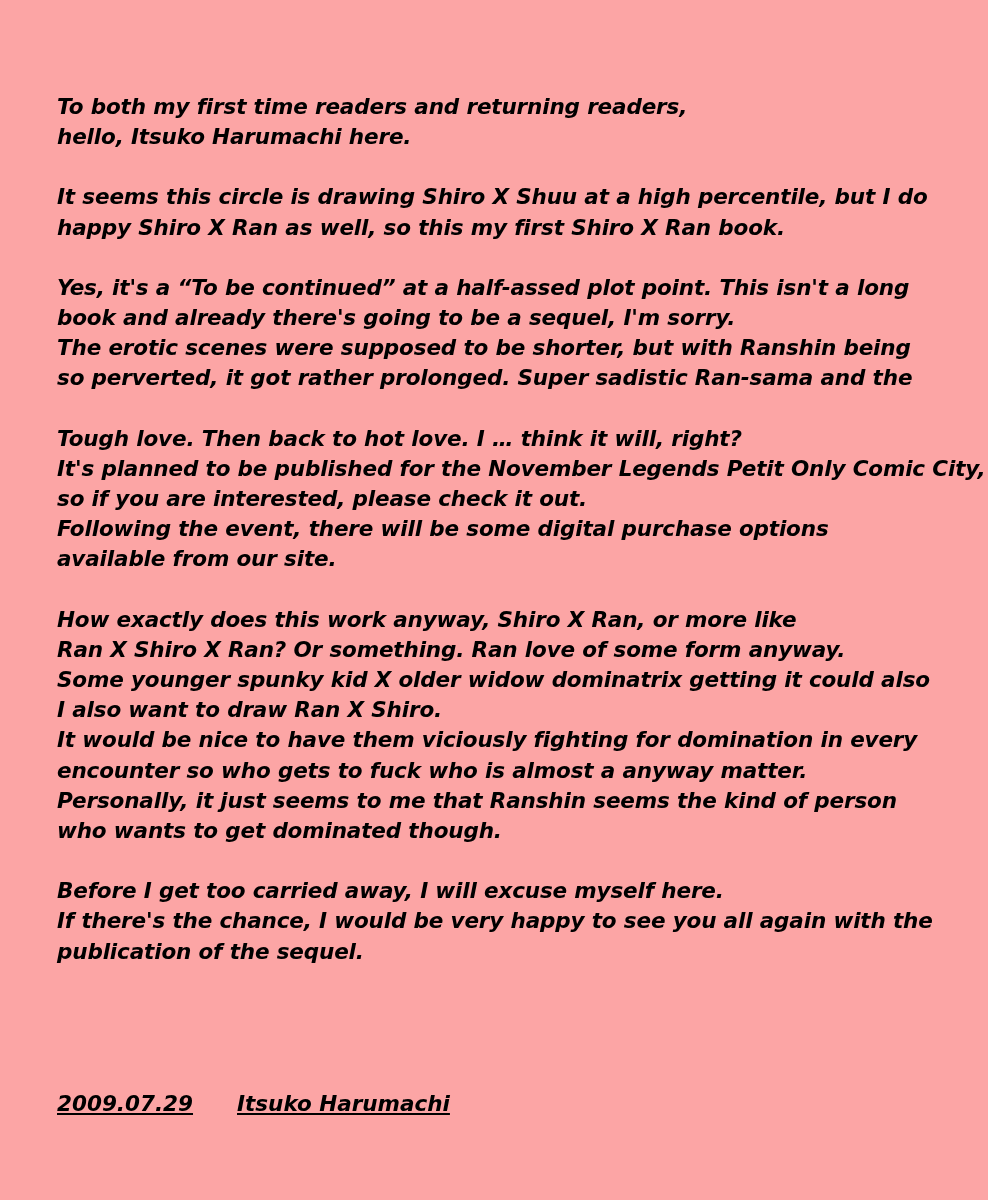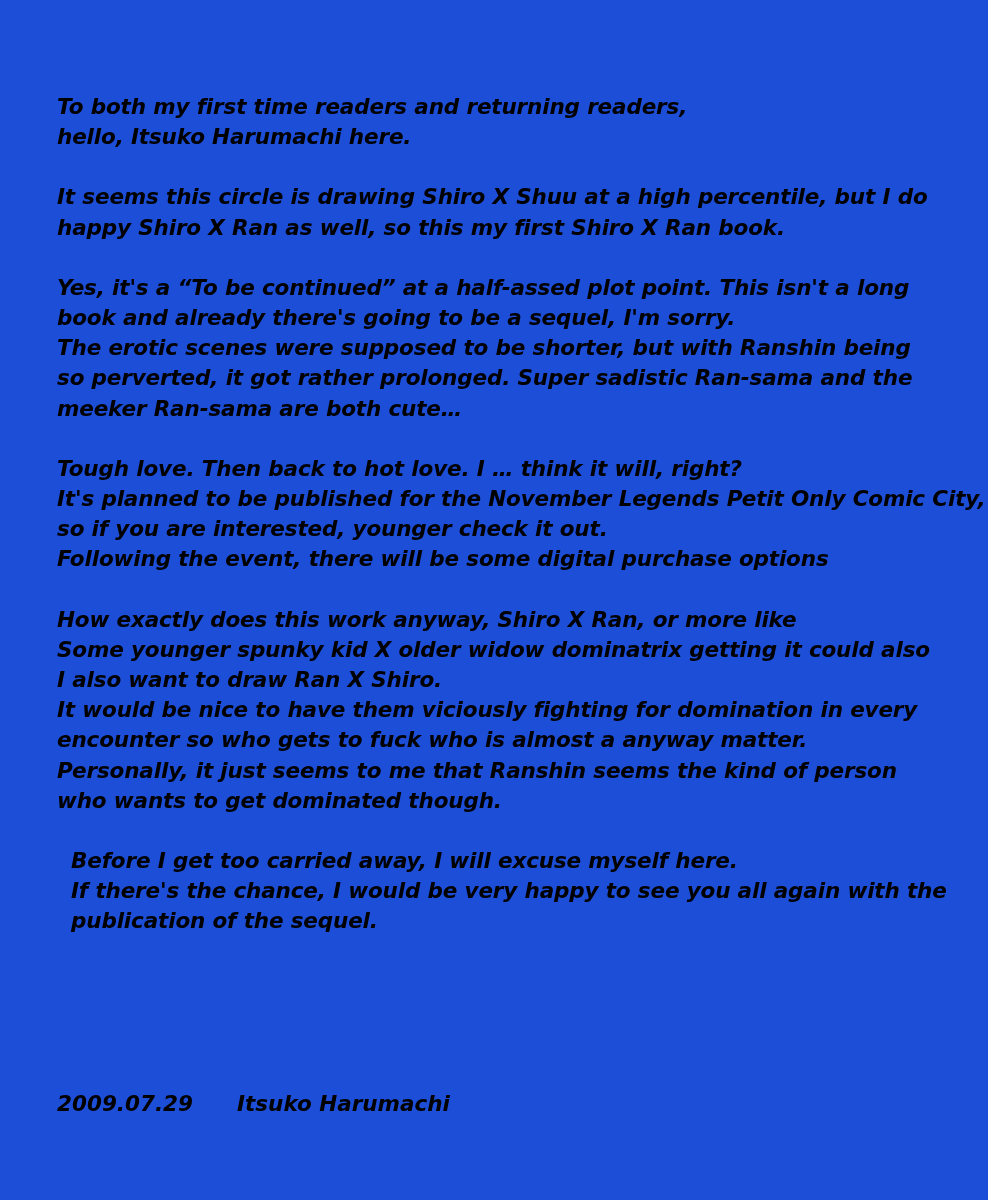--- a/index.html
+++ b/index.html
@@ -10,52 +10,52 @@
   body {
     width: 988px;
     height: 1200px;
     overflow: hidden;
     font-family: "DejaVu Sans", sans-serif;
   }
   #page {
     position: relative;
     width: 988px;
     height: 1200px;
-    background: #1d4ed8;
+    background: #fca5a5;
   }
   #afterword {
     position: absolute;
     left: 57px;
     top: 92px;
     width: 870px;
   }
   .para {
     margin: 0 0 30px 0;
   }
   .para:last-of-type {
     margin-bottom: 0;
-    margin-left: 14px;
   }
   .line {
     font-family: "DejaVu Sans", sans-serif;
     font-style: italic;
     font-weight: bold;
     font-size: 21.5px;
     line-height: 30.2px;
     letter-spacing: -0.15px;
     color: #000000;
     white-space: nowrap;
     -webkit-font-smoothing: antialiased;
   }
   #signature-block {
     position: absolute;
     left: 57px;
     top: 1090px;
     display: flex;
     align-items: center;
+    text-decoration: underline;
   }
   .sig-text {
     font-family: "DejaVu Sans", sans-serif;
     font-style: italic;
     font-weight: bold;
     font-size: 21.5px;
     line-height: 28px;
     color: #000000;
     white-space: nowrap;
   }
@@ -81,32 +81,33 @@
     <div class="para">
       <div class="line">It seems this circle is drawing Shiro X Shuu at a high percentile, but I do</div>
       <div class="line">happy Shiro X Ran as well, so this my first Shiro X Ran book.</div>
     </div>
 
     <div class="para">
       <div class="line">Yes, it's a “To be continued” at a half-assed plot point. This isn't a long</div>
       <div class="line">book and already there's going to be a sequel, I'm sorry.</div>
       <div class="line">The erotic scenes were supposed to be shorter, but with Ranshin being</div>
       <div class="line">so perverted, it got rather prolonged. Super sadistic Ran-sama and the</div>
-      <div class="line">meeker Ran-sama are both cute…</div>
     </div>
 
     <div class="para">
       <div class="line">Tough love. Then back to hot love. I … think it will, right?</div>
       <div class="line">It's planned to be published for the November Legends Petit Only Comic City,</div>
-      <div class="line">so if you are interested, younger check it out.</div>
+      <div class="line">so if you are interested, please check it out.</div>
       <div class="line">Following the event, there will be some digital purchase options</div>
+      <div class="line">available from our site.</div>
     </div>
 
     <div class="para">
       <div class="line">How exactly does this work anyway, Shiro X Ran, or more like</div>
+      <div class="line">Ran X Shiro X Ran? Or something. Ran love of some form anyway.</div>
       <div class="line">Some younger spunky kid X older widow dominatrix getting it could also</div>
       <div class="line">I also want to draw Ran X Shiro.</div>
       <div class="line">It would be nice to have them viciously fighting for domination in every</div>
       <div class="line">encounter so who gets to fuck who is almost a anyway matter.</div>
       <div class="line">Personally, it just seems to me that Ranshin seems the kind of person</div>
       <div class="line">who wants to get dominated though.</div>
     </div>
 
     <div class="para">
       <div class="line">Before I get too carried away, I will excuse myself here.</div>

